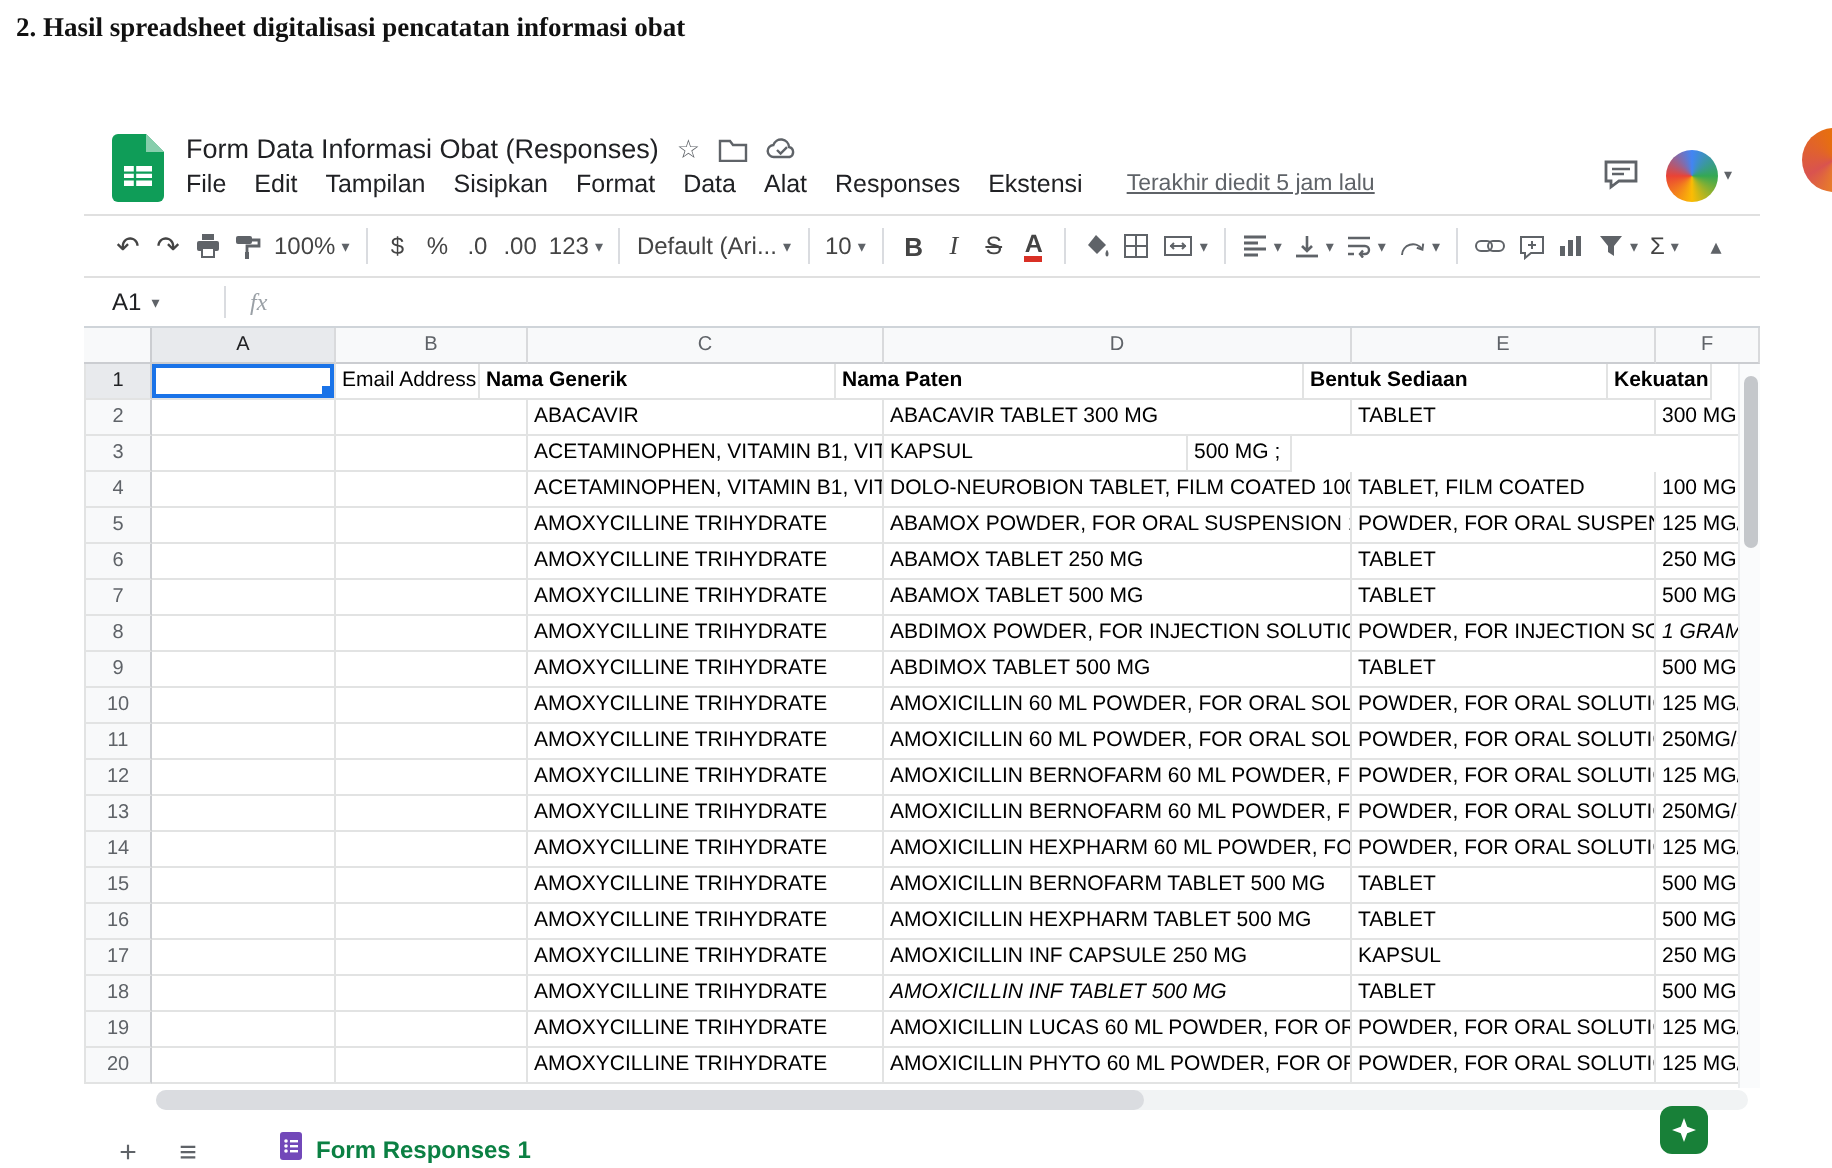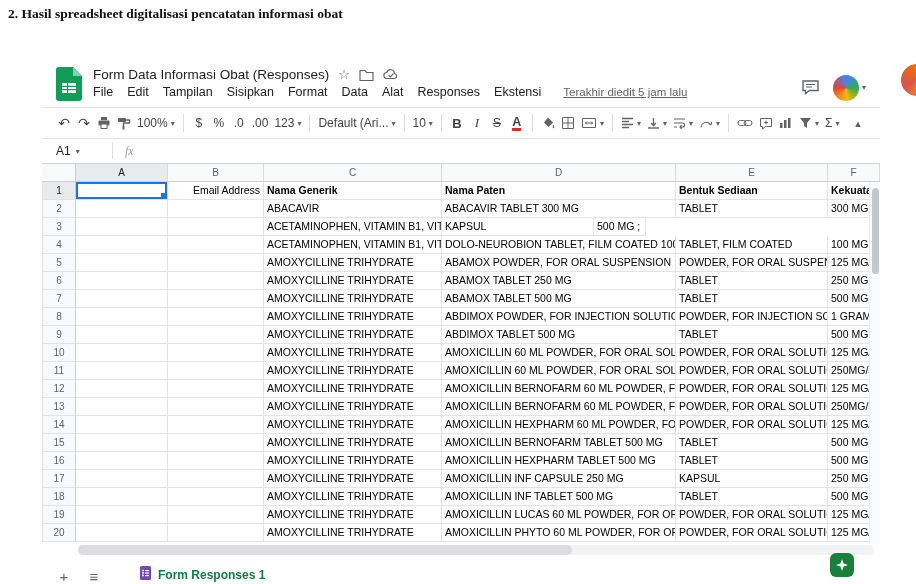--- a/index.html
+++ b/index.html
@@ -300,21 +300,21 @@
           <div class="colhead" style="width: 152px;">E</div>
           <div class="colhead" style="width: 52px;">F</div>
         </div>
     </div>
     <div id="gridbody">
         <div class="grow">
           <div class="rownum sel">1</div>
           <div class="cell selected" style="width: 92px;">
             <span class="fill-handle"></span>
           </div>
-          <div class="cell" style="width: 96px; text-align: right;">Email Address</div>
+          <div class="cell" style="width: 72px;">Email Address</div>
           <div class="cell" style="width: 178px; font-weight: bold;">Nama Generik</div>
           <div class="cell" style="width: 234px; font-weight: bold;">Nama Paten</div>
           <div class="cell" style="width: 152px; font-weight: bold;">Bentuk Sediaan</div>
           <div class="cell" style="width: 52px; font-weight: bold;">Kekuatan</div>
         </div>
         <div class="grow">
           <div class="rownum">2</div>
           <div class="cell" style="width: 92px;"></div>
           <div class="cell" style="width: 96px;"></div>
           <div class="cell" style="width: 178px;">ABACAVIR</div>
@@ -366,21 +366,21 @@
           <div class="cell" style="width: 152px;">TABLET</div>
           <div class="cell" style="width: 52px;">500 MG</div>
         </div>
         <div class="grow">
           <div class="rownum">8</div>
           <div class="cell" style="width: 92px;"></div>
           <div class="cell" style="width: 96px;"></div>
           <div class="cell" style="width: 178px;">AMOXYCILLINE TRIHYDRATE</div>
           <div class="cell" style="width: 234px;">ABDIMOX POWDER, FOR INJECTION SOLUTION 1 GM</div>
           <div class="cell" style="width: 152px;">POWDER, FOR INJECTION SOLUTION</div>
-          <div class="cell" style="width: 52px;">1 GRAM</div>
+          <div class="cell" style="width: 52px; font-style: italic;">1 GRAM</div>
         </div>
         <div class="grow">
           <div class="rownum">9</div>
           <div class="cell" style="width: 92px;"></div>
           <div class="cell" style="width: 96px;"></div>
           <div class="cell" style="width: 178px;">AMOXYCILLINE TRIHYDRATE</div>
           <div class="cell" style="width: 234px;">ABDIMOX TABLET 500 MG</div>
           <div class="cell" style="width: 152px;">TABLET</div>
           <div class="cell" style="width: 52px;">500 MG</div>
         </div>
@@ -454,21 +454,21 @@
           <div class="cell" style="width: 178px;">AMOXYCILLINE TRIHYDRATE</div>
           <div class="cell" style="width: 234px;">AMOXICILLIN INF CAPSULE 250 MG</div>
           <div class="cell" style="width: 152px;">KAPSUL</div>
           <div class="cell" style="width: 52px;">250 MG</div>
         </div>
         <div class="grow">
           <div class="rownum">18</div>
           <div class="cell" style="width: 92px;"></div>
           <div class="cell" style="width: 96px;"></div>
           <div class="cell" style="width: 178px;">AMOXYCILLINE TRIHYDRATE</div>
-          <div class="cell" style="width: 234px;">AMOXICILLIN INF TABLET 500 MG</div>
+          <div class="cell" style="width: 234px; font-style: italic;">AMOXICILLIN INF TABLET 500 MG</div>
           <div class="cell" style="width: 152px;">TABLET</div>
           <div class="cell" style="width: 52px;">500 MG</div>
         </div>
         <div class="grow">
           <div class="rownum">19</div>
           <div class="cell" style="width: 92px;"></div>
           <div class="cell" style="width: 96px;"></div>
           <div class="cell" style="width: 178px;">AMOXYCILLINE TRIHYDRATE</div>
           <div class="cell" style="width: 234px;">AMOXICILLIN LUCAS 60 ML POWDER, FOR ORAL SOLUT</div>
           <div class="cell" style="width: 152px;">POWDER, FOR  ORAL SOLUTION</div>

